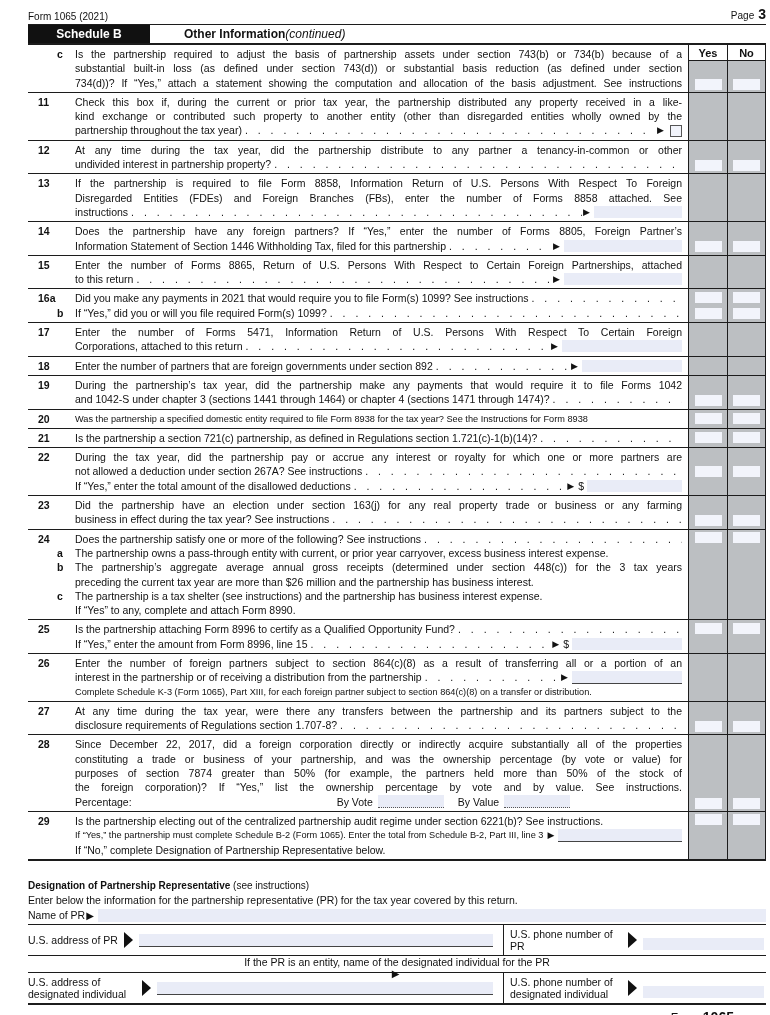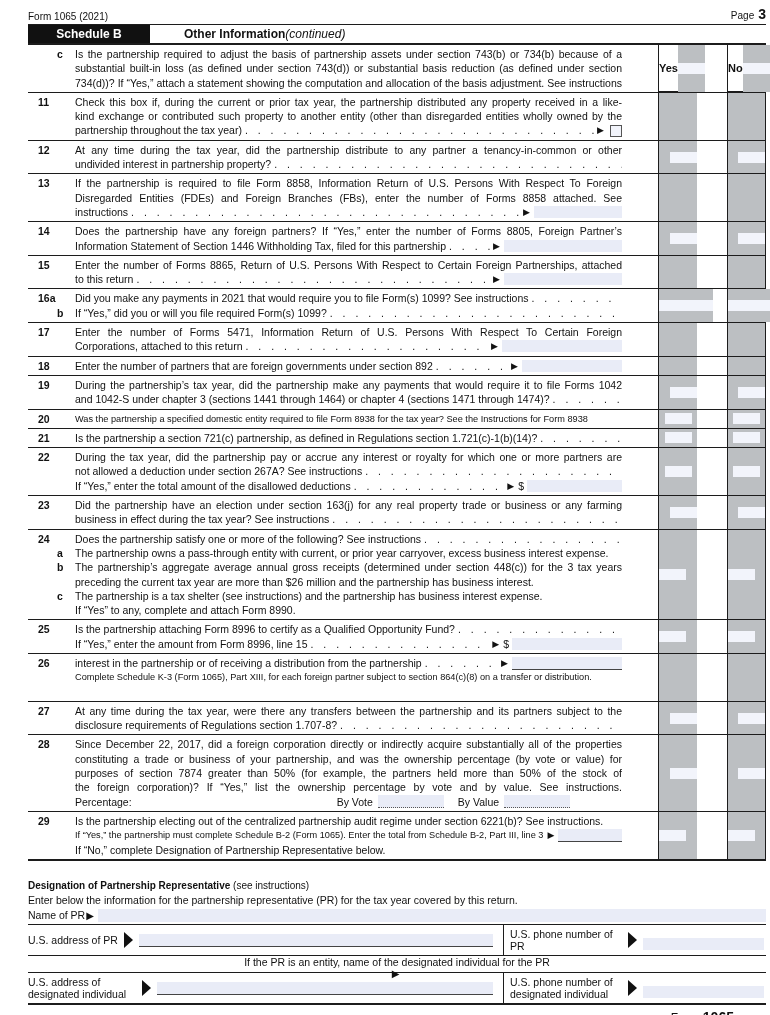--- a/index.html
+++ b/index.html
@@ -37,21 +37,21 @@
   .seg{flex:none;}
   .dots{flex:1 1 0;overflow:hidden;white-space:nowrap;letter-spacing:3.5px;padding:0 3px;min-width:6px;}
   .arrow{flex:none;font-size:9px;margin:0 4px 0 1px;}
   .inp{background:var(--input_fill);height:12px;flex:none;align-self:center;}
   .inp.line{border-bottom:1px solid #444;}
   .inp.dot{border-bottom:1px dotted #555;}
   .inp.flexw{flex:1 1 auto;}
   .inp.tall{height:13px;}
   .inp.grow{flex:1 1 auto;}
   .cbox{width:10px;height:10px;border:1px solid #555;background:var(--checkbox_fill);flex:none;margin-left:2px;}
-  .acol{width:39px;flex:none;border-left:1px solid var(--line);display:flex;flex-direction:row;box-sizing:border-box;margin-left:30px;}
+  .acol{width:39px;flex:none;border-left:1px solid var(--line);display:flex;flex-direction:column;box-sizing:border-box;}
   .acol.last{border-right:1px solid var(--line);}
   .aslot{flex:1 1 0;min-height:12px;background:var(--answer_grey);display:flex;align-items:center;justify-content:center;}
   .aslot.hdr{background:#fff;font-weight:bold;font-size:11px;border-bottom:1.5px solid var(--line);}
   .abox{width:27px;height:11px;background:var(--checkbox_fill);}
   
   .desig{border-top:2px solid var(--line);font-size:10.5px;}
   .d-head{padding-top:18px;height:14px;line-height:14px;font-size:10px;}
   .dh-b{font-weight:bold;}
   .d-intro{height:14px;line-height:14px;}
   .d-name{display:flex;align-items:center;height:17px;border-bottom:1px solid var(--line);}
@@ -519,20 +519,21 @@
           <div class="aslot"></div>
         </div>
       </div>
       <div class="frow">
         <div class="ncol">
           <div class="nslot">26</div>
           <div class="nslot"></div>
           <div class="nslot"></div>
         </div>
         <div class="tcol">
+          <div class="ln just">Enter the number of foreign partners subject to section 864(c)(8) as a result of transferring all or a portion of an</div>
           <div class="ln flexline">
             <span class="seg">interest in the partnership or of receiving a distribution from the partnership</span>
             <span class="dots">. . . . . . . . . . . . . . . . . . . . . . . . . . . . . . . . . . . . . . . . . . . . . . . . . . . . . . . . . . . . . . . . . . . . . . . . . . . . . . . . . . . . . . . . . . </span>
             <span class="arrow">▶</span>
             <span class="inp line" style="width: 110px;"></span>
           </div>
           <div class="ln plain small">Complete Schedule K-3 (Form 1065), Part XIII, for each foreign partner subject to section 864(c)(8) on a transfer or distribution.</div>
         </div>
         <div class="acol">
           <div class="aslot"></div>

